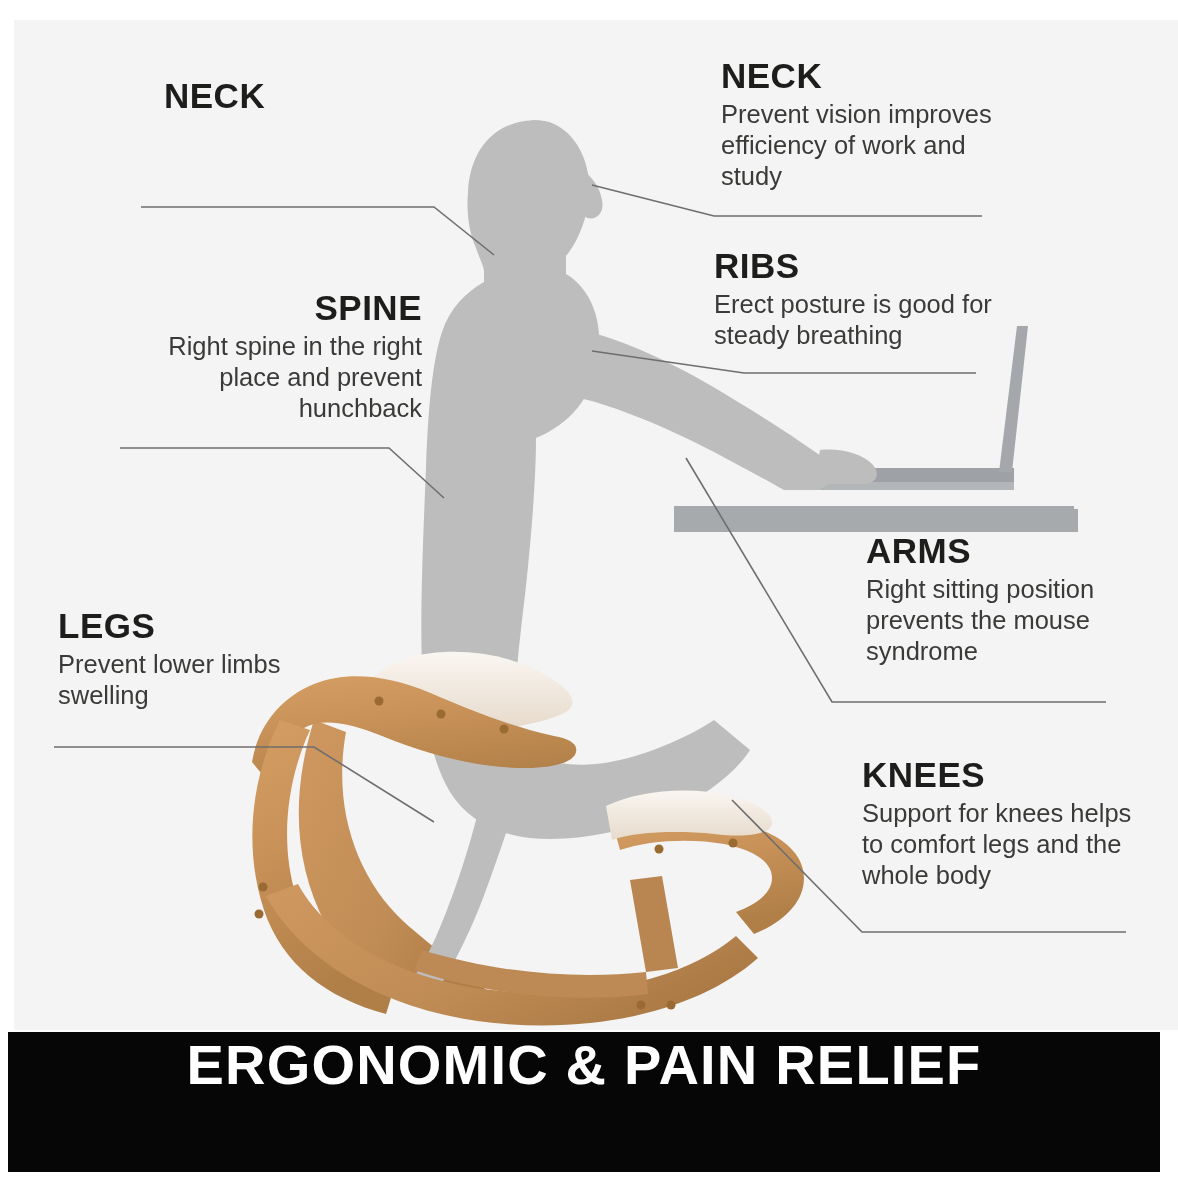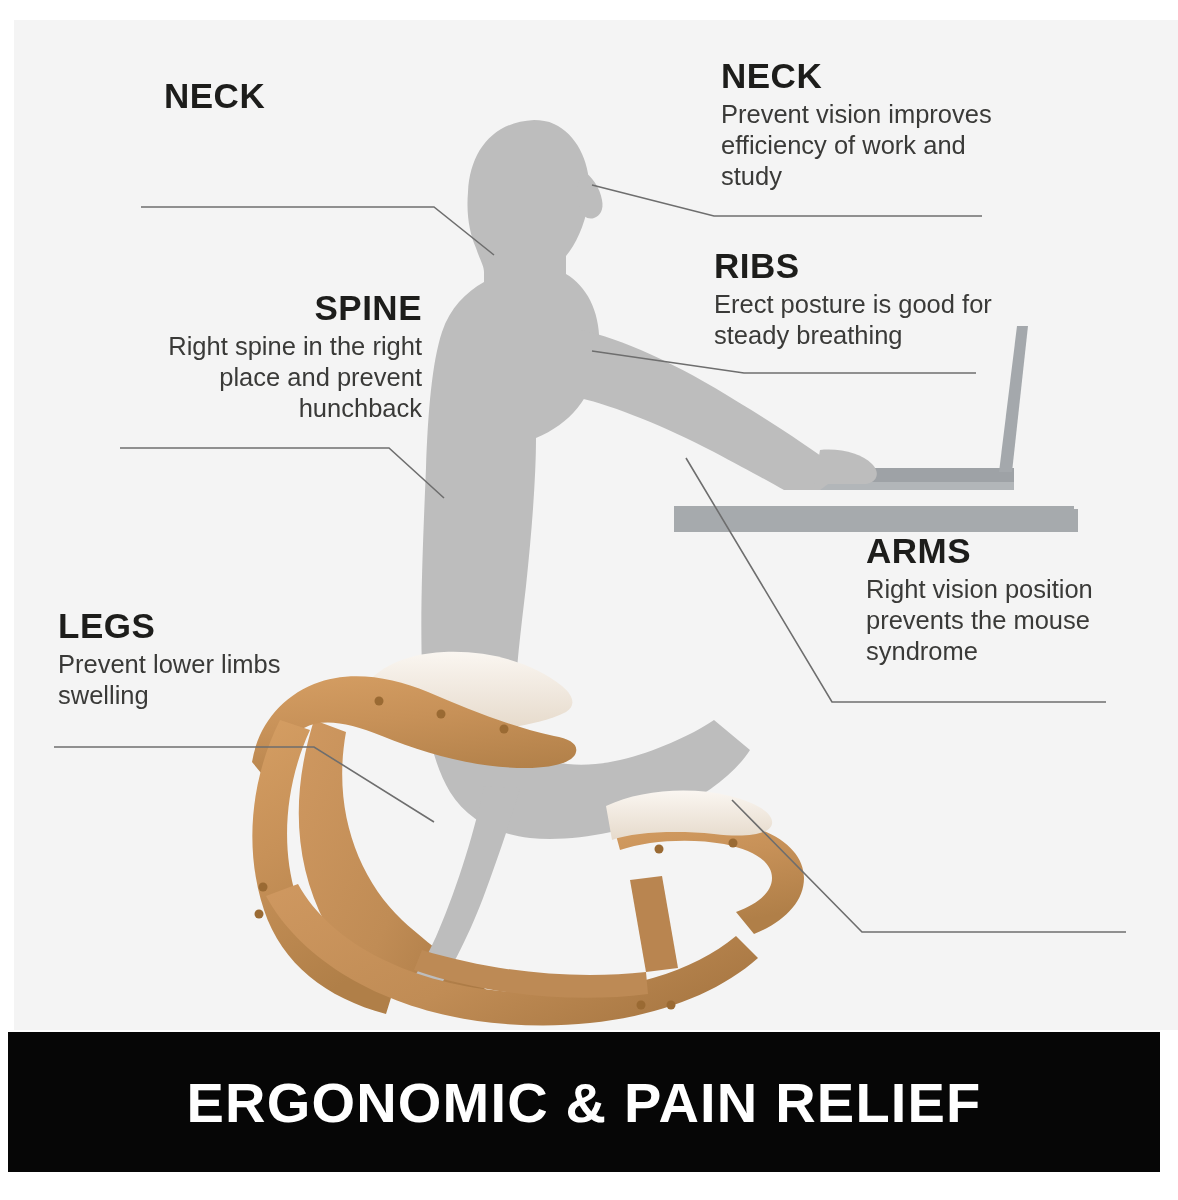--- a/index.html
+++ b/index.html
@@ -47,21 +47,21 @@
   }
   
   #banner {
     position: absolute;
     left: 8px;
     top: 1032px;
     width: 1152px;
     height: 140px;
     background: #060606;
     display: flex;
-    align-items: center;
+    align-items: flex-start;
     justify-content: center;
   }
   #banner-text {
     color: #ffffff;
     font-size: 56px;
     font-weight: 700;
     letter-spacing: 1.2px;
     font-family: "Liberation Sans", sans-serif;
     white-space: nowrap;
   }
@@ -268,23 +268,27 @@
       <div class="body">Erect posture is good for steady breathing</div>
     </div>
 
     <div class="callout" style="left:44px; top:588px; width:280px;">
       <div class="heading">LEGS</div>
       <div class="body">Prevent lower limbs swelling</div>
     </div>
 
     <div class="callout" style="left:819px; top:513px; width:290px;margin-left:33px;">
       <div class="heading">ARMS</div>
-      <div class="body">Right vision position prevents the mouse syndrome</div>
-    </div>
-
+      <div class="body">Right sitting position prevents the mouse syndrome</div>
+    </div>
+
+    <div class="callout" style="left:848px; top:737px; width:285px;">
+      <div class="heading">KNEES</div>
+      <div class="body">Support for knees helps to comfort legs and the whole body</div>
+    </div>
 
   </div>
 
   <div id="banner">
     <span id="banner-text">ERGONOMIC &amp; PAIN RELIEF</span>
   </div>
 
 </div>
 
 </body></html>

